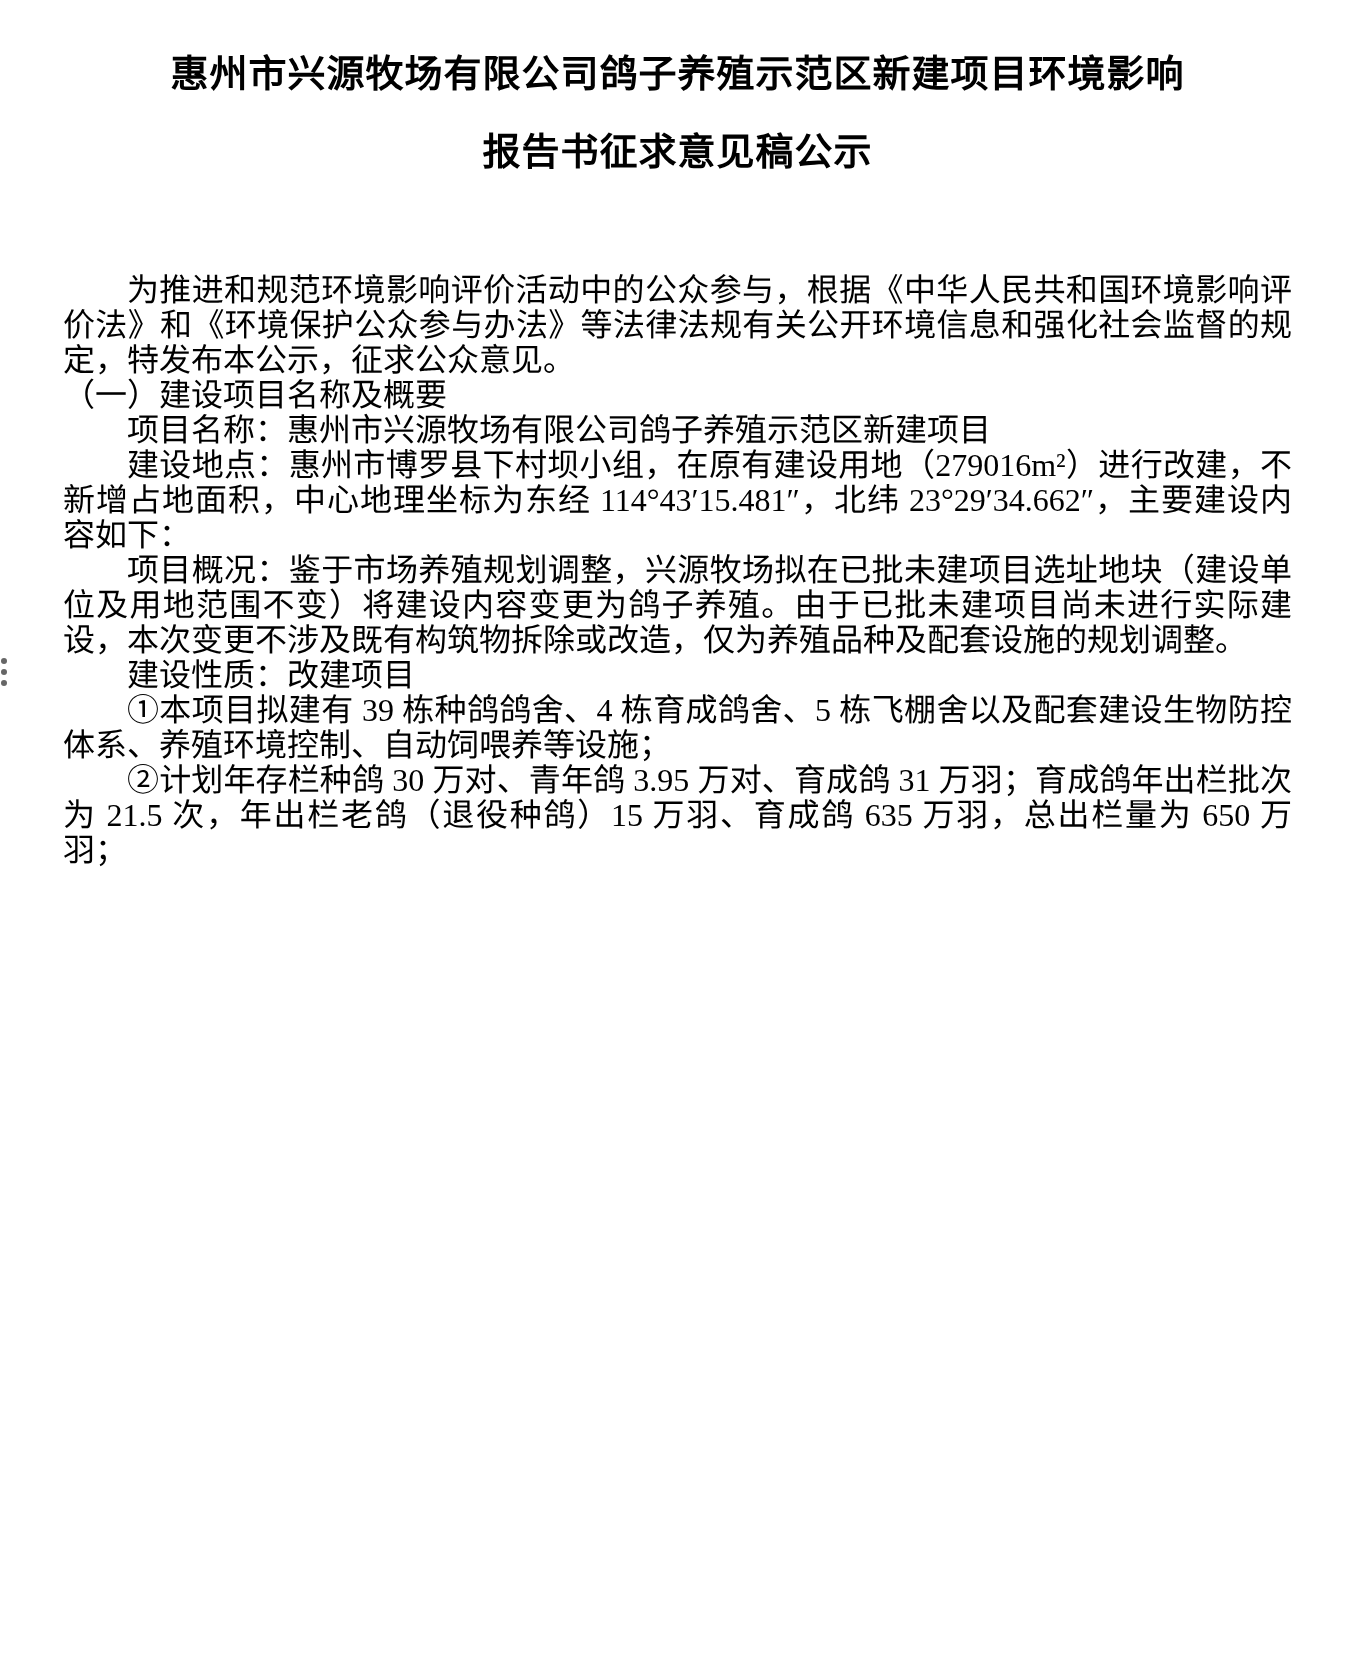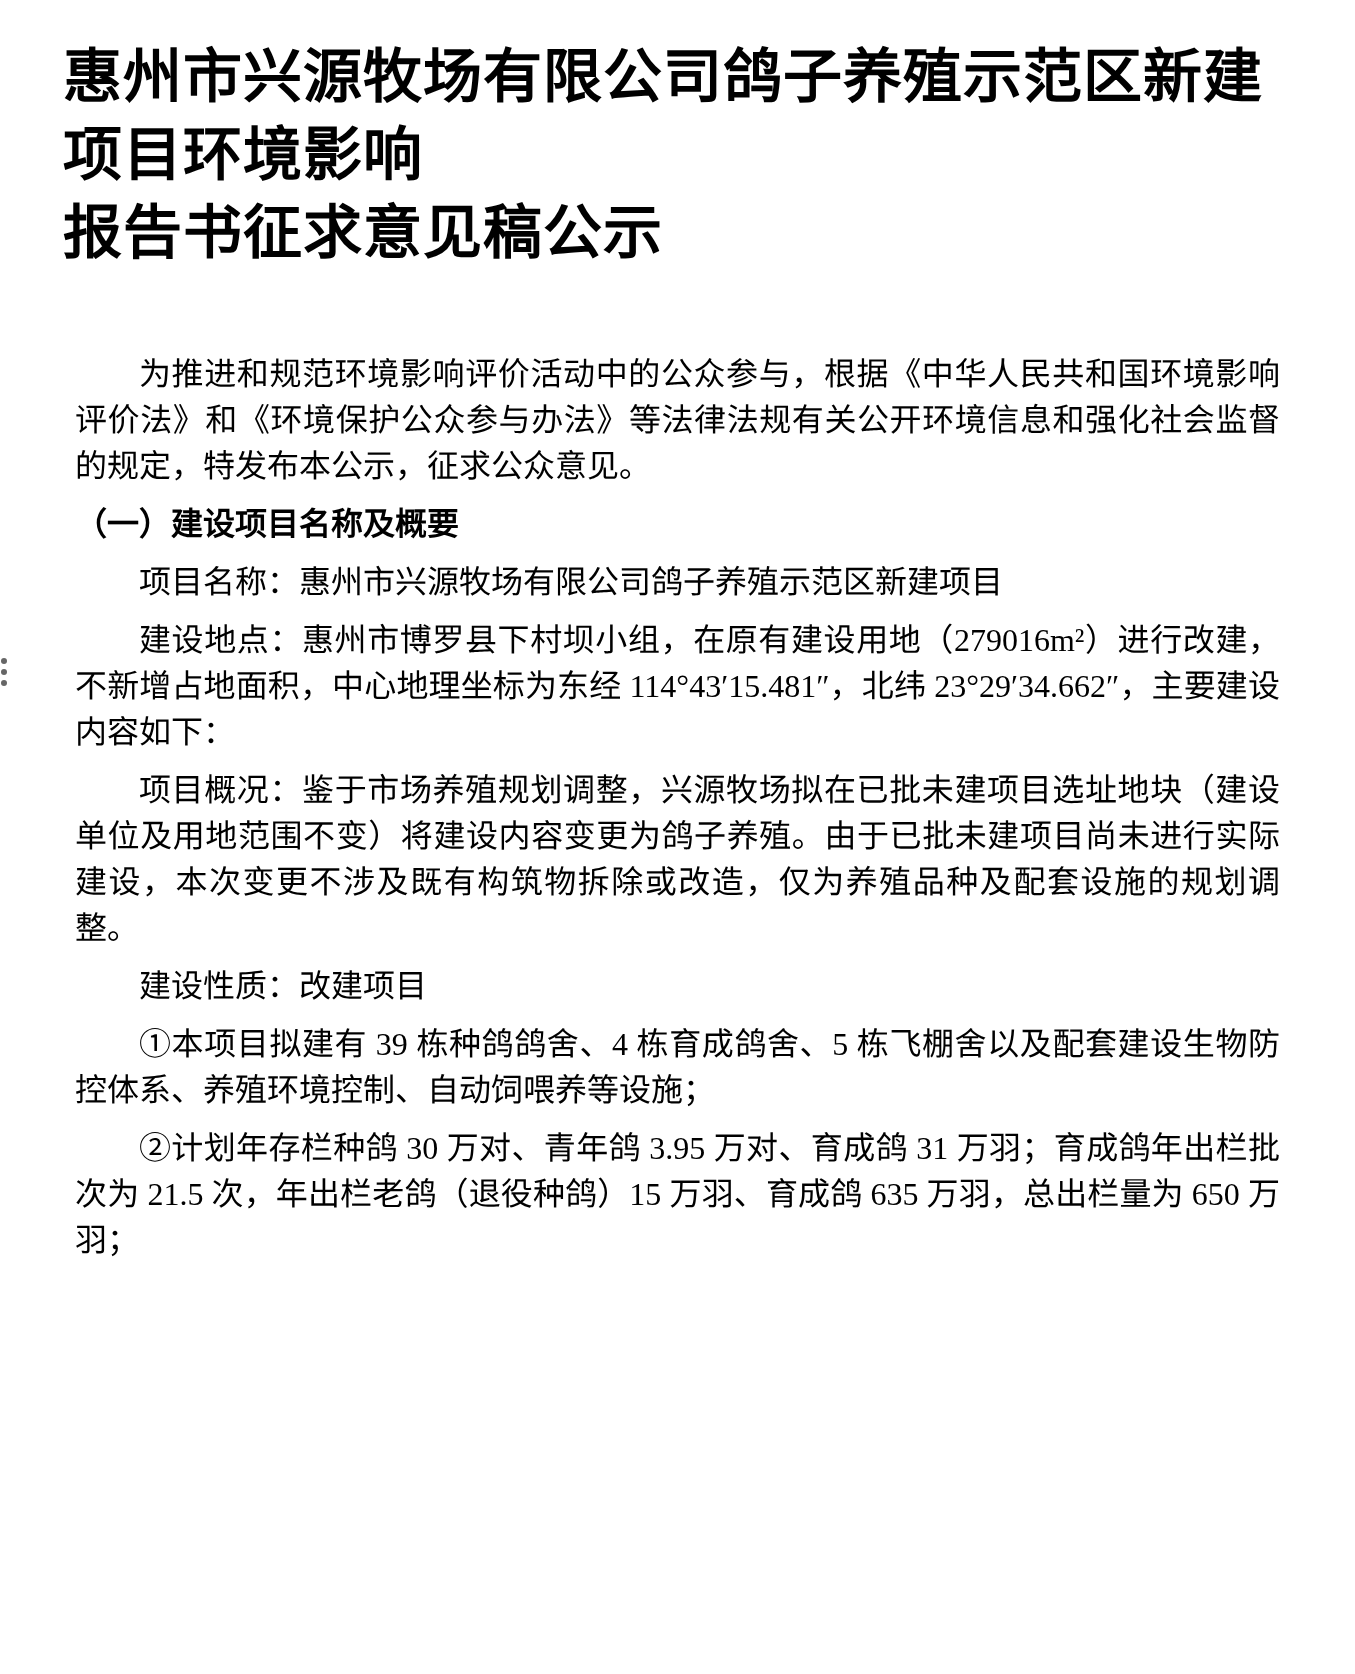--- a/index.html
+++ b/index.html
@@ -10,41 +10,41 @@
     width: 1355px;
     height: 1674px;
     background: #ffffff;
     color: #000000;
     overflow: hidden;
     position: relative;
     font-family: "Liberation Serif", "DejaVu Serif", serif;
   }
   .doc-title {
     margin: 38px 63px 0 63px;
-    font-family: Liberation Sans, sans-serif;
+    font-family: Liberation Mono, monospace;
     font-weight: bold;
-    font-size: 59px;
+    font-size: 38px;
     line-height: 78px;
-    text-align: left;
+    text-align: center;
     letter-spacing: 1px;
   }
   .doc-body {
     margin: 79px 63px 0 63px;
   }
   .doc-body p {
-    margin: 12px;
+    margin: 0;
     font-size: 32px;
-    line-height: 46px;
+    line-height: 35px;
     text-align: justify;
   }
   .doc-body p.indent {
     text-indent: 2em;
   }
   .doc-body p.heading {
-    font-weight: bold;
+    font-weight: normal;
   }
   .block-handle {
     position: absolute;
     left: 1px;
     top: 658px;
     display: flex;
     flex-direction: column;
     gap: 5px;
     cursor: grab;
   }

